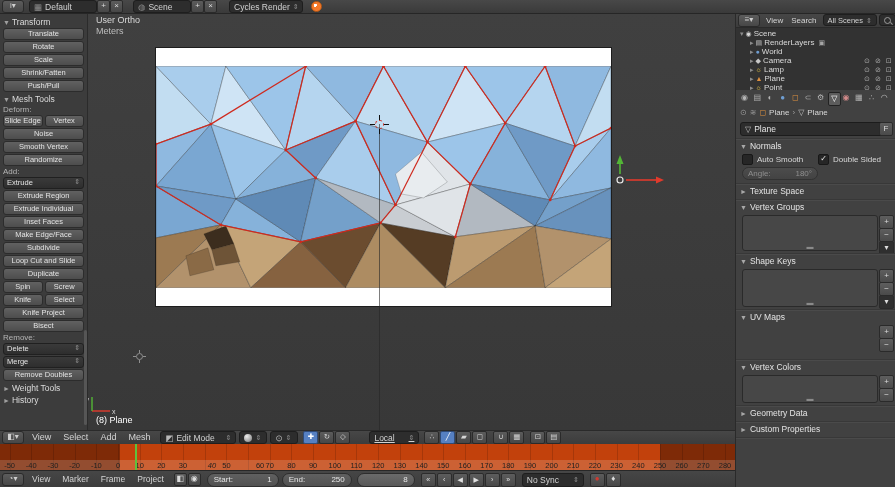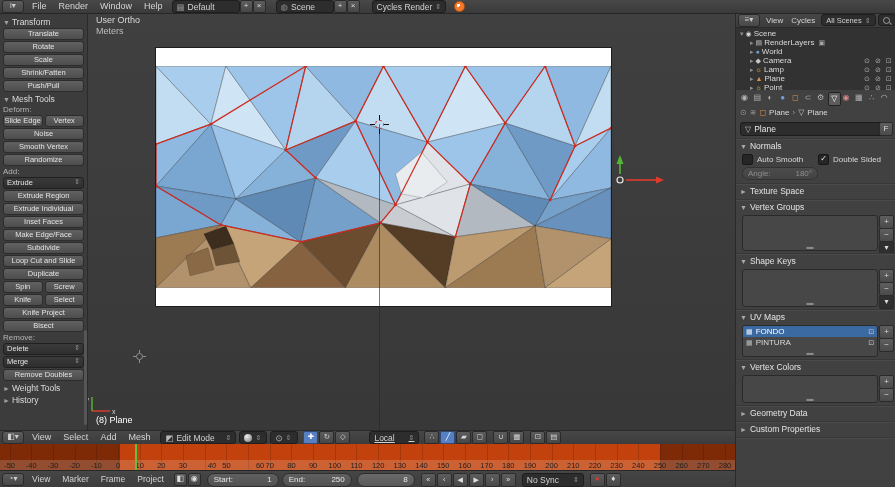--- a/index.html
+++ b/index.html
@@ -92,26 +92,20 @@
   .namefld{background:#2d2d2d;border:1px solid #1c1c1c;border-radius:3px;color:#e6e6e6;font-size:8.5px;
            height:12px;display:flex;align-items:center;padding:0 4px;gap:3px;}
 </style>
 </head>
 <body>
 
 <div id="root">
 
   <div class="abs" id="info-bar">
     <div class="edbtn">i▾</div>
-    <div id="info-menus" style="display:flex">
-        <div class="menu">File</div>
-        <div class="menu">Render</div>
-        <div class="menu">Window</div>
-        <div class="menu">Help</div>
-      </div>
     <div class="dd" style="width:58px;margin-left:3px">
       <span style="color:#8f8f8f">▦</span>
       <span>Default</span>
     </div>
     <div class="tinybtn">+</div>
     <div class="tinybtn">×</div>
     <div class="dd" style="width:48px;margin-left:10px">
       <span style="color:#8f8f8f">◍</span>
       <span>Scene</span>
     </div>
@@ -511,21 +505,21 @@
     <div class="tinybtn" style="margin-left:6px;width:13px;height:12px"><span style="color:#cf3a30">●</span></div>
     <div class="tinybtn" style="margin-left:1px;width:13px;height:12px">♦</div>
   </div>
 
   <div class="abs" id="right-panel">
     <div id="outliner">
       <div id="outliner-header">
         <div class="edbtn">≡▾</div>
         <div id="outliner-menus" style="display:flex">
             <div class="menu" style="font-size: 8px; padding: 0px 4px;">View</div>
-            <div class="menu" style="font-size: 8px; padding: 0px 4px;">Cycles</div>
+            <div class="menu" style="font-size: 8px; padding: 0px 4px;">Search</div>
           </div>
         <div class="dd" style="width:46px;height:10px;margin-left:2px">
           <span style="font-size:7.5px">All Scenes</span>
           <span class="ud" style="margin-left:auto">⇕</span>
         </div>
         <div class="dd" style="width:24px;height:10px;margin-left:2px">
           <span class="mag"></span>
         </div>
       </div>
       <div id="outliner-tree">
@@ -651,33 +645,20 @@
       <div class="phead" style="top:165px"><span class="tri">▼</span><span>Shape Keys</span></div>
       <div class="listbox" style="left:6px;top:179px;width:134px;height:36px">
           <span class="grip">▬</span>
         </div>
       <div class="lbtn" style="left:143px;top:179px">+</div>
       <div class="lbtn" style="left:143px;top:192px">−</div>
       <div class="lbtn" style="left:143px;top:205px;background:#2f2f2f">▾</div>
 
       <div class="psep" style="top:219px"></div>
       <div class="phead" style="top:221px"><span class="tri">▼</span><span>UV Maps</span></div>
-      <div class="listbox" id="uv-list" style="left:6px;top:235px;width:134px;height:30px">
-          <div class="uvrow sel">
-            <span style="font-size: 7px; color: rgb(223, 232, 245);">▦</span>
-            <span>FONDO</span>
-            <span class="cam">⊡</span>
-          </div>
-          <div class="uvrow">
-            <span style="font-size: 7px; color: rgb(181, 181, 181);">▦</span>
-            <span>PINTURA</span>
-            <span class="cam">⊡</span>
-          </div>
-          <span class="grip">▬</span>
-        </div>
       <div class="lbtn" style="left:143px;top:235px">+</div>
       <div class="lbtn" style="left:143px;top:248px">−</div>
 
       <div class="psep" style="top:269px"></div>
       <div class="phead" style="top:271px"><span class="tri">▼</span><span>Vertex Colors</span></div>
       <div class="listbox" style="left:6px;top:285px;width:134px;height:26px">
           <span class="grip">▬</span>
         </div>
       <div class="lbtn" style="left:143px;top:285px">+</div>
       <div class="lbtn" style="left:143px;top:298px">−</div>

